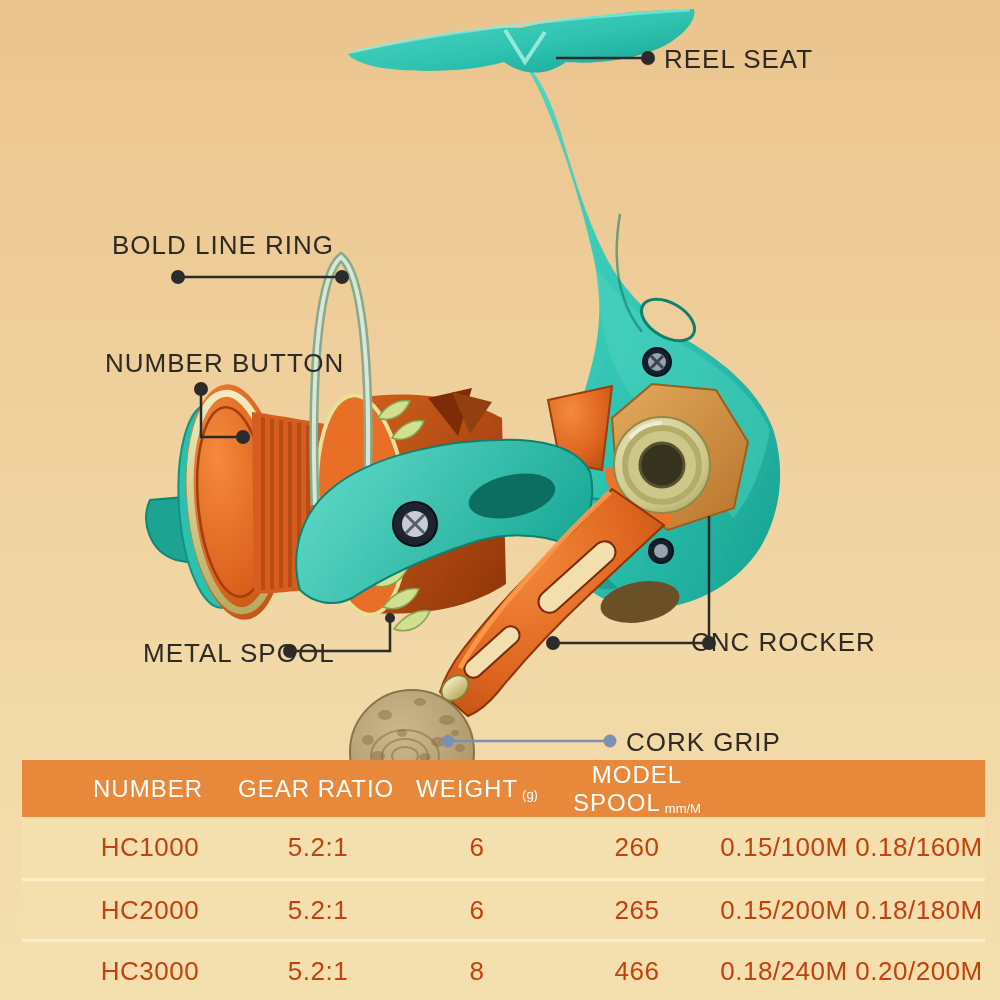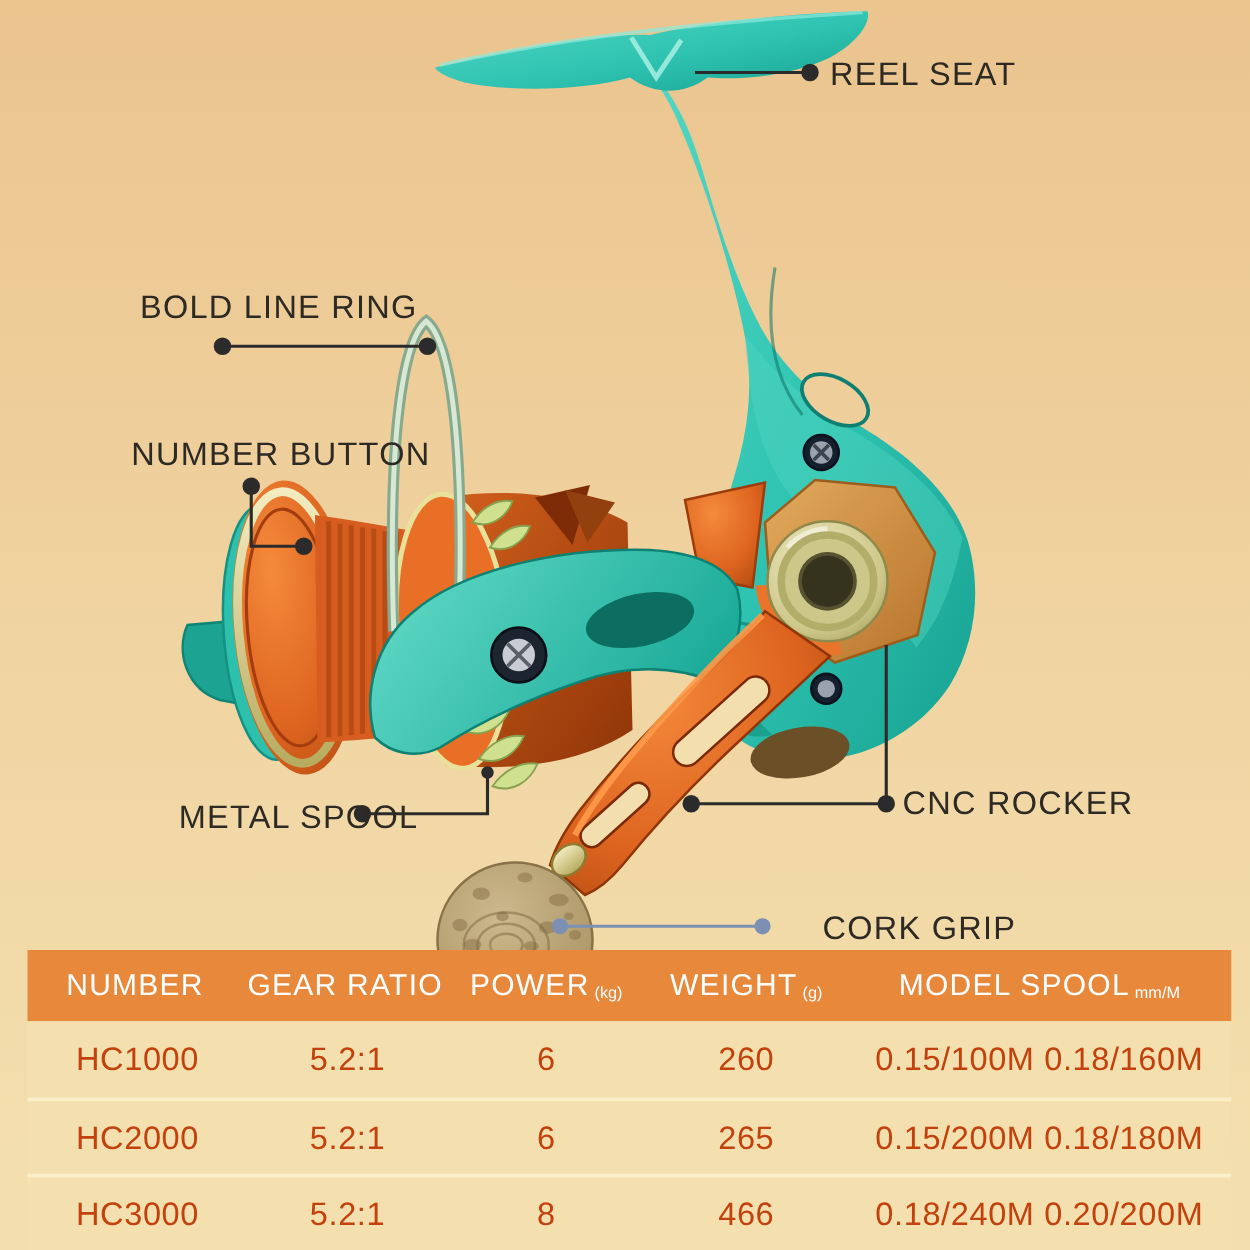--- a/index.html
+++ b/index.html
@@ -4,21 +4,21 @@
 <style>
   html,body{margin:0;padding:0;}
   body{width:1000px;height:1000px;overflow:hidden;position:relative;
        font-family:"Liberation Sans", sans-serif;}
   .poster{position:absolute;inset:0;width:1000px;height:1000px;
           background:linear-gradient(180deg,#ebc48e 0%,#eecd99 30%,#f1d8a6 65%,#f3dfae 100%);}
   .reel-svg{position:absolute;left:0;top:0;width:1000px;height:760px;display:block;}
   .callout{position:absolute;color:#2d2a24;font-size:26px;letter-spacing:1px;white-space:nowrap;}
   
   .spec-table{position:absolute;left:22px;top:760px;width:963px;height:240px;}
-  .grid-cols{display:grid;grid-template-columns:176px 160px 158px 162px 1fr;}
+  .grid-cols{display:grid;grid-template-columns:176px 160px 158px 162px 1fr;padding-left:40px;}
   .spec-header{height:57px;background:#e8883b;color:#ffffff;font-size:24px;letter-spacing:1px;
                align-items:center;}
   .spec-header .cell{text-align:center;}
   .unit{font-size:13px;letter-spacing:0;margin-left:4px;position:relative;top:2px;}
   .spec-row{height:61px;background:#f4e0ae;color:#c2410c;font-size:26px;align-items:center;}
   .spec-row .cell{text-align:center;letter-spacing:0.5px;}
   .spec-row + .spec-row{border-top:3px solid #faeecb;height:58px;}
 </style>
 </head>
 <body>
@@ -227,28 +227,27 @@
       <line x1="448" y1="741" x2="610" y2="741"></line>
       <circle cx="448" cy="741" r="6.5" stroke="none"></circle>
         <circle cx="610" cy="741" r="6.5" stroke="none"></circle>
     </g>
   </svg>
 
   <div class="callout" style="left:664px;top:44px;">REEL SEAT</div>
   <div class="callout" style="left:112px;top:230px;">BOLD LINE RING</div>
   <div class="callout" style="left:105px;top:348px;">NUMBER BUTTON</div>
   <div class="callout" style="left:107px;top:638px;margin-left:36px;">METAL SPOOL</div>
-  <div class="callout" style="left:722px;top:627px;">CNC ROCKER</div>
-  <div class="callout" style="left:658px;top:727px;">CORK GRIP</div>
+  <div class="callout" style="left:691px;top:627px;">CNC ROCKER</div>
+  <div class="callout" style="left:626px;top:727px;">CORK GRIP</div>
 
   <div class="spec-table">
     <div class="spec-header grid-cols">
       <div class="cell"><span>NUMBER</span><span class="unit"></span></div>
       <div class="cell"><span>GEAR RATIO</span><span class="unit"></span></div>
-      <div class="cell"><span>POWER</span><span class="unit">(kg)</span></div>
       <div class="cell"><span>WEIGHT</span><span class="unit">(g)</span></div>
       <div class="cell"><span>MODEL SPOOL</span><span class="unit">mm/M</span></div>
     </div>
     <div class="spec-row grid-cols">
       <div class="cell">HC1000</div>
       <div class="cell">5.2:1</div>
       <div class="cell">6</div>
       <div class="cell">260</div>
       <div class="cell">0.15/100M 0.18/160M</div>
     </div>

